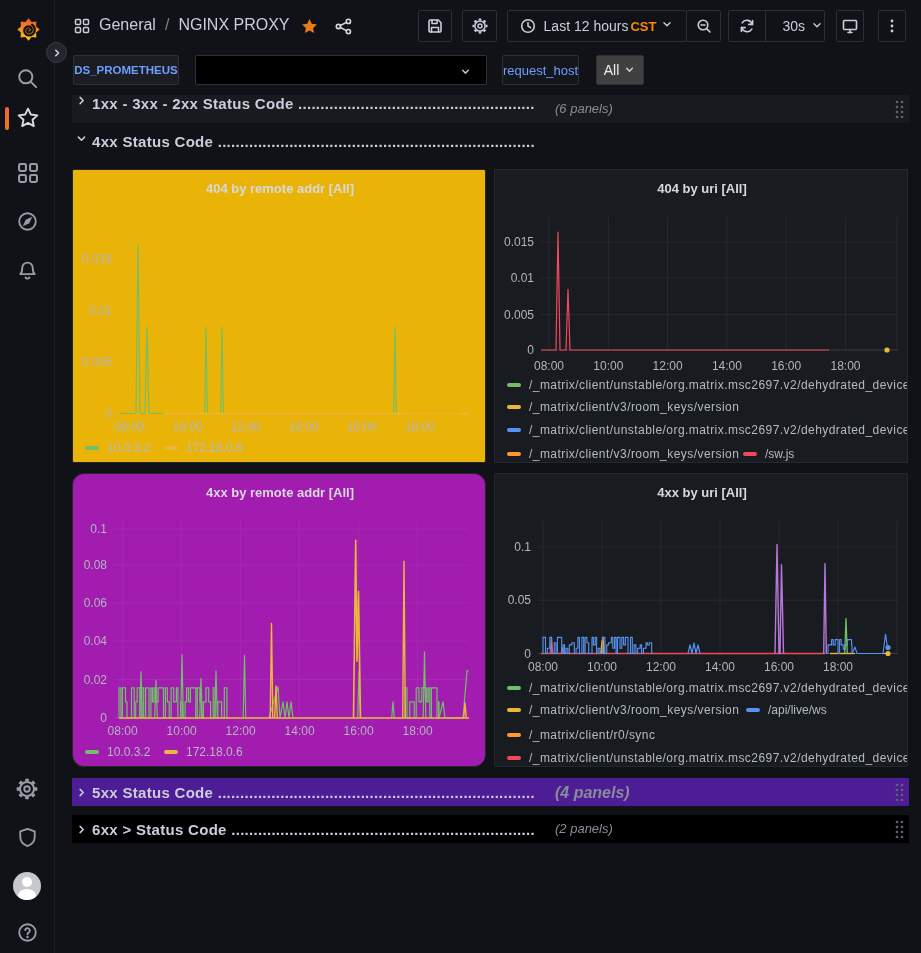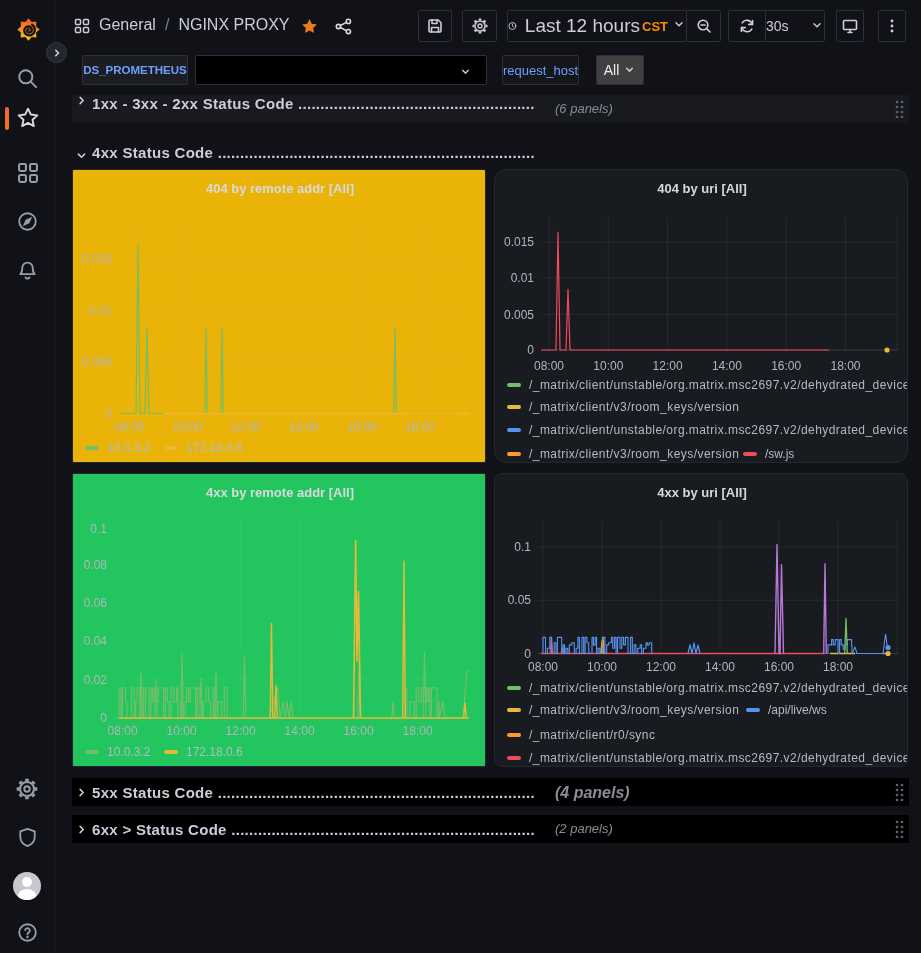--- a/index.html
+++ b/index.html
@@ -84,60 +84,60 @@
       <circle cx="8" cy="8" r="5.1" stroke-width="1.5"></circle>
       <circle cx="8" cy="8" r="2" stroke-width="1.4"></circle>
       <path d="M13.60 8.00L15.50 8.00M11.96 11.96L13.30 13.30M8.00 13.60L8.00 15.50M4.04 11.96L2.70 13.30M2.40 8.00L0.50 8.00M4.04 4.04L2.70 2.70M8.00 2.40L8.00 0.50M11.96 4.04L13.30 2.70" stroke-width="2.6" stroke-linecap="butt"></path>
     </svg>
   </div>
 <div class="btn" style="left:507px;top:10px;width:180px">
     <svg width="16" height="16" viewBox="0 0 16 16" fill="none" stroke="#ccccdc" stroke-width="1.6" stroke-linecap="round" stroke-linejoin="round">
       <circle cx="8" cy="8" r="6.3"></circle>
       <path d="M8 4.5V8l2.5 1.7"></path>
     </svg>
-    <span style="font-size:19px;color:#ccccdc;margin-left:8px;white-space:nowrap">Last 12 hours</span>
+    <span style="font-size:14px;color:#ccccdc;margin-left:8px;white-space:nowrap">Last 12 hours</span>
     <span style="font-size:13px;color:#ff8904;font-weight:700;margin-left:2px">CST</span>
     <span style="margin-left:4px"><svg width="14" height="14" viewBox="0 0 16 16" fill="none" stroke="#ccccdc" stroke-width="1.6" stroke-linecap="round" stroke-linejoin="round">
         <path d="M4.5 6.5L8 10l3.5-3.5"></path>
       </svg></span>
   </div>
 <div class="btn" style="left:686px;top:10px;width:35px">
     <svg width="16" height="16" viewBox="0 0 16 16" fill="none" stroke="#ccccdc" stroke-width="1.6" stroke-linecap="round" stroke-linejoin="round">
       <circle cx="7" cy="7" r="4.8"></circle>
       <path d="M10.6 10.6L14 14M5 7h4"></path>
     </svg>
   </div>
 <div class="btn" style="left:728px;top:10px;width:97px;padding:0">
     <div style="width:37px;height:100%;display:flex;align-items:center;justify-content:center;border-right:1px solid #2d2f36">
       <svg width="16" height="16" viewBox="0 0 16 16" fill="none" stroke="#ccccdc" stroke-width="1.6" stroke-linecap="round" stroke-linejoin="round">
         <path d="M13.2 6.4A5.5 5.5 0 0 0 3.2 4.9M2.8 9.6a5.5 5.5 0 0 0 10 1.5"></path>
         <path d="M13.6 2.6v3.8h-3.8M2.4 13.4V9.6h3.8" fill="none"></path>
       </svg>
     </div>
-    <div style="flex:1;display:flex;align-items:center;justify-content:space-between">
+    <div style="flex:1;display:flex;align-items:center;justify-content:flex-end">
       <span style="font-size:14px;color:#ccccdc">30s</span>
       <span style="margin-left:5px;margin-top:2px"><svg width="14" height="14" viewBox="0 0 16 16" fill="none" stroke="#ccccdc" stroke-width="1.6" stroke-linecap="round" stroke-linejoin="round">
           <path d="M4.5 6.5L8 10l3.5-3.5"></path>
         </svg></span>
     </div>
   </div>
 <div class="btn" style="left:836px;top:10px;width:28px">
     <svg width="16" height="16" viewBox="0 0 16 16" fill="none" stroke="#ccccdc" stroke-width="1.6" stroke-linecap="round" stroke-linejoin="round">
       <rect x="1.5" y="2.5" width="13" height="9" rx="1"></rect>
       <path d="M6 14.5h4M8 11.5v3"></path>
     </svg>
   </div>
 <div class="btn" style="left:878px;top:10px;width:28px">
     <svg width="16" height="16" viewBox="0 0 16 16" fill="none" stroke="#ccccdc" stroke-width="1.6" stroke-linecap="round" stroke-linejoin="round">
       <circle cx="8" cy="3" r="1.4" fill="#ccccdc" stroke="none"></circle>
       <circle cx="8" cy="8" r="1.4" fill="#ccccdc" stroke="none"></circle>
       <circle cx="8" cy="13" r="1.4" fill="#ccccdc" stroke="none"></circle>
     </svg>
   </div>
-<div class="chip" style="left:82px;width:106px;background:#1b1d23;border:1px solid #2e3038">
+<div class="chip" style="left:73px;width:106px;background:#1b1d23;border:1px solid #2e3038">
     <span style="font-size:11.5px;font-weight:700;color:#6e9fff">DS_PROMETHEUS</span>
   </div>
 <div class="chip" style="left:195px;width:292px;background:#000;border:1px solid #2e3036">
     <svg style="position:absolute;right:14px;top:9px" width="13" height="13" viewBox="0 0 16 16" fill="none" stroke="#bfc2cc" stroke-width="1.8" stroke-linecap="round" stroke-linejoin="round">
       <path d="M4.5 6.5L8 10l3.5-3.5"></path>
     </svg>
   </div>
 <div class="chip" style="left:502px;width:77px;background:#15161c;border:1px solid #2e3036">
     <span style="font-size:13px;color:#6e9fff">request_host</span>
   </div>
@@ -157,21 +157,21 @@
       <circle cx="2" cy="2" r="1.3" fill="#62646d"></circle>
       <circle cx="7" cy="2" r="1.3" fill="#62646d"></circle>
       <circle cx="2" cy="7" r="1.3" fill="#62646d"></circle>
       <circle cx="7" cy="7" r="1.3" fill="#62646d"></circle>
       <circle cx="2" cy="12" r="1.3" fill="#62646d"></circle>
       <circle cx="7" cy="12" r="1.3" fill="#62646d"></circle>
       <circle cx="2" cy="17" r="1.3" fill="#62646d"></circle>
       <circle cx="7" cy="17" r="1.3" fill="#62646d"></circle>
     </svg>
   </div>
-<div style="position:absolute;left:72px;top:133px;width:837px;height:28px;display:flex;align-items:flex-end;padding-left:4px;box-sizing:border-box">
+<div style="position:absolute;left:72px;top:133px;width:837px;height:28px;display:flex;align-items:flex-start;padding-left:4px;box-sizing:border-box">
     <svg width="11" height="11" viewBox="0 0 16 16" fill="none" stroke="#ccccdc" stroke-width="2.2" stroke-linecap="round" stroke-linejoin="round" style="margin:0 5px 0 0;flex:none">
       <path d="M3.5 6L8 10.5L12.5 6"></path>
     </svg>
     <span style="font-size:15px;font-weight:700;color:#ccccdc;white-space:nowrap;overflow:hidden;letter-spacing:0.3px">4xx Status Code .......................................................................</span>
   </div>
 <div style="position:absolute;left:72px;top:169px;width:414px;height:294px;background:#eab308;border:1px solid #25272e;border-radius:2px;box-sizing:border-box;overflow:hidden">
     <svg width="414" height="294" viewBox="0 0 414 294" style="position:absolute;left:0;top:0" font-family="Liberation Sans, sans-serif">
       <text x="207.0" y="23" font-size="13" fill="#d8d9df" text-anchor="middle" font-weight="700">404 by remote addr [All]</text>
       <line x1="46" y1="89" x2="396" y2="89" stroke="rgba(204,204,220,0.08)" stroke-width="1"></line>
       <line x1="46" y1="140.5" x2="396" y2="140.5" stroke="rgba(204,204,220,0.08)" stroke-width="1"></line>
@@ -199,21 +199,21 @@
       <path d="M147.7 243.5 L149.0 157.0 L150.3 243.5" stroke="#73BF69" stroke-width="1.2" fill="none" stroke-linejoin="round" stroke-linecap="butt"></path>
       <path d="M320.7 243.5 L322.0 157.0 L323.3 243.5" stroke="#73BF69" stroke-width="1.2" fill="none" stroke-linejoin="round" stroke-linecap="butt"></path>
       <path d="M91.0 243.5 L335.0 243.5" stroke="#EAB839" stroke-width="1.4" fill="none" stroke-linejoin="round" stroke-linecap="butt"></path>
       <path d="M388.0 243.5 L395.0 243.5" stroke="#EAB839" stroke-width="2.2" fill="none" stroke-linejoin="round" stroke-linecap="butt"></path>
       <rect x="12" y="276" width="14" height="4" rx="2" fill="#73BF69"></rect>
       <text x="34" y="282" font-size="12" fill="#b4bac4" text-anchor="start" font-weight="400">10.0.3.2</text>
       <rect x="91" y="276" width="14" height="4" rx="2" fill="#EAB839"></rect>
       <text x="113" y="282" font-size="12" fill="#b4bac4" text-anchor="start" font-weight="400">172.18.0.6</text>
     </svg>
   </div>
-<div style="position:absolute;left:494px;top:169px;width:414px;height:294px;background:#181b1f;border:1px solid #25272e;border-radius:12px;box-sizing:border-box;overflow:hidden">
+<div style="position:absolute;left:494px;top:169px;width:414px;height:294px;background:#181b1f;border:1px solid #25272e;border-radius:0;box-sizing:border-box;overflow:hidden">
     <svg width="414" height="294" viewBox="0 0 414 294" style="position:absolute;left:0;top:0" font-family="Liberation Sans, sans-serif">
       <text x="207.0" y="23" font-size="13" fill="#d8d9df" text-anchor="middle" font-weight="700">404 by uri [All]</text>
       <line x1="46" y1="72" x2="403" y2="72" stroke="rgba(204,204,220,0.08)" stroke-width="1"></line>
       <line x1="46" y1="108" x2="403" y2="108" stroke="rgba(204,204,220,0.08)" stroke-width="1"></line>
       <line x1="46" y1="144.5" x2="403" y2="144.5" stroke="rgba(204,204,220,0.08)" stroke-width="1"></line>
       <line x1="46" y1="180" x2="403" y2="180" stroke="rgba(204,204,220,0.08)" stroke-width="1"></line>
       <line x1="54.0" y1="47" x2="54.0" y2="180.0" stroke="rgba(204,204,220,0.08)" stroke-width="1"></line>
       <line x1="113.3" y1="47" x2="113.3" y2="180.0" stroke="rgba(204,204,220,0.08)" stroke-width="1"></line>
       <line x1="172.6" y1="47" x2="172.6" y2="180.0" stroke="rgba(204,204,220,0.08)" stroke-width="1"></line>
       <line x1="231.89999999999998" y1="47" x2="231.89999999999998" y2="180.0" stroke="rgba(204,204,220,0.08)" stroke-width="1"></line>
@@ -238,21 +238,21 @@
       <rect x="12" y="235" width="14" height="4" rx="2" fill="#EAB839"></rect>
       <text x="34" y="241" font-size="12" fill="#b4bac4" text-anchor="start" font-weight="400" letter-spacing="0.45">/_matrix/client/v3/room_keys/version</text>
       <rect x="12" y="258" width="14" height="4" rx="2" fill="#5794F2"></rect>
       <text x="34" y="264" font-size="12" fill="#b4bac4" text-anchor="start" font-weight="400" letter-spacing="0.45">/_matrix/client/unstable/org.matrix.msc2697.v2/dehydrated_device</text>
       <rect x="12" y="282" width="14" height="4" rx="2" fill="#FF9830"></rect>
       <text x="34" y="288" font-size="12" fill="#b4bac4" text-anchor="start" font-weight="400" letter-spacing="0.45">/_matrix/client/v3/room_keys/version</text>
       <rect x="248" y="282" width="14" height="4" rx="2" fill="#F2495C"></rect>
       <text x="270" y="288" font-size="12" fill="#b4bac4" text-anchor="start" font-weight="400">/sw.js</text>
     </svg>
   </div>
-<div style="position:absolute;left:72px;top:473px;width:414px;height:294px;background:#22c55e;border:1px solid #25272e;border-radius:2px;box-sizing:border-box;overflow:hidden">
+<div style="position:absolute;left:72px;top:473px;width:414px;height:294px;background:#a21caf;border:1px solid #25272e;border-radius:12px;box-sizing:border-box;overflow:hidden">
     <svg width="414" height="294" viewBox="0 0 414 294" style="position:absolute;left:0;top:0" font-family="Liberation Sans, sans-serif">
       <text x="207.0" y="23" font-size="13" fill="#d8d9df" text-anchor="middle" font-weight="700">4xx by remote addr [All]</text>
       <line x1="41" y1="55" x2="396" y2="55" stroke="rgba(204,204,220,0.08)" stroke-width="1"></line>
       <line x1="41" y1="91" x2="396" y2="91" stroke="rgba(204,204,220,0.08)" stroke-width="1"></line>
       <line x1="41" y1="129" x2="396" y2="129" stroke="rgba(204,204,220,0.08)" stroke-width="1"></line>
       <line x1="41" y1="167" x2="396" y2="167" stroke="rgba(204,204,220,0.08)" stroke-width="1"></line>
       <line x1="41" y1="205.5" x2="396" y2="205.5" stroke="rgba(204,204,220,0.08)" stroke-width="1"></line>
       <line x1="41" y1="244" x2="396" y2="244" stroke="rgba(204,204,220,0.08)" stroke-width="1"></line>
       <line x1="49.6" y1="45" x2="49.6" y2="244.0" stroke="rgba(204,204,220,0.08)" stroke-width="1"></line>
       <line x1="108.6" y1="45" x2="108.6" y2="244.0" stroke="rgba(204,204,220,0.08)" stroke-width="1"></line>
@@ -291,21 +291,21 @@
       <path d="M201.7 244.0 L203.0 211.9 L204.3 244.0" stroke="#EAB839" stroke-width="1.4" fill="none" stroke-linejoin="round" stroke-linecap="butt"></path>
       <path d="M329.7 244.0 L331.0 87.1 L332.3 244.0" stroke="#EAB839" stroke-width="1.4" fill="none" stroke-linejoin="round" stroke-linecap="butt"></path>
       <path d="M390.7 244.0 L392.0 228.9 L393.3 244.0" stroke="#EAB839" stroke-width="1.4" fill="none" stroke-linejoin="round" stroke-linecap="butt"></path>
       <path d="M280.5 244.0 L282.7 66.3 L284.0 187.3 L285.5 117.4 L287.5 244.0" stroke="#EAB839" stroke-width="1.6" fill="none" stroke-linejoin="round" stroke-linecap="butt"></path>
       <rect x="12" y="276" width="14" height="4" rx="2" fill="#73BF69"></rect>
       <text x="34" y="282" font-size="12" fill="#b4bac4" text-anchor="start" font-weight="400">10.0.3.2</text>
       <rect x="91" y="276" width="14" height="4" rx="2" fill="#EAB839"></rect>
       <text x="113" y="282" font-size="12" fill="#b4bac4" text-anchor="start" font-weight="400">172.18.0.6</text>
     </svg>
   </div>
-<div style="position:absolute;left:494px;top:473px;width:414px;height:294px;background:#181b1f;border:1px solid #25272e;border-radius:8px;box-sizing:border-box;overflow:hidden">
+<div style="position:absolute;left:494px;top:473px;width:414px;height:294px;background:#181b1f;border:1px solid #25272e;border-radius:2px;box-sizing:border-box;overflow:hidden">
     <svg width="414" height="294" viewBox="0 0 414 294" style="position:absolute;left:0;top:0" font-family="Liberation Sans, sans-serif">
       <text x="207.0" y="23" font-size="13" fill="#d8d9df" text-anchor="middle" font-weight="700">4xx by uri [All]</text>
       <line x1="43" y1="72.9" x2="403" y2="72.9" stroke="rgba(204,204,220,0.08)" stroke-width="1"></line>
       <line x1="43" y1="126.2" x2="403" y2="126.2" stroke="rgba(204,204,220,0.08)" stroke-width="1"></line>
       <line x1="43" y1="179.5" x2="403" y2="179.5" stroke="rgba(204,204,220,0.08)" stroke-width="1"></line>
       <line x1="48" y1="47" x2="48" y2="179.5" stroke="rgba(204,204,220,0.08)" stroke-width="1"></line>
       <line x1="107" y1="47" x2="107" y2="179.5" stroke="rgba(204,204,220,0.08)" stroke-width="1"></line>
       <line x1="166" y1="47" x2="166" y2="179.5" stroke="rgba(204,204,220,0.08)" stroke-width="1"></line>
       <line x1="225" y1="47" x2="225" y2="179.5" stroke="rgba(204,204,220,0.08)" stroke-width="1"></line>
       <line x1="284" y1="47" x2="284" y2="179.5" stroke="rgba(204,204,220,0.08)" stroke-width="1"></line>
@@ -342,21 +342,21 @@
       <rect x="12" y="234" width="14" height="4" rx="2" fill="#EAB839"></rect>
       <text x="34" y="240" font-size="12" fill="#b4bac4" text-anchor="start" font-weight="400" letter-spacing="0.45">/_matrix/client/v3/room_keys/version</text>
       <rect x="251" y="234" width="14" height="4" rx="2" fill="#5794F2"></rect>
       <text x="273" y="240" font-size="12" fill="#b4bac4" text-anchor="start" font-weight="400">/api/live/ws</text>
       <rect x="12" y="259" width="14" height="4" rx="2" fill="#FF9830"></rect>
       <text x="34" y="265" font-size="12" fill="#b4bac4" text-anchor="start" font-weight="400" letter-spacing="0.45">/_matrix/client/r0/sync</text>
       <rect x="12" y="282" width="14" height="4" rx="2" fill="#F2495C"></rect>
       <text x="34" y="288" font-size="12" fill="#b4bac4" text-anchor="start" font-weight="400" letter-spacing="0.45">/_matrix/client/unstable/org.matrix.msc2697.v2/dehydrated_device</text>
     </svg>
   </div>
-<div style="position:absolute;left:72px;top:778px;width:837px;height:28px;background:#000000;display:flex;align-items:center;padding-left:4px;box-sizing:border-box">
+<div style="position:absolute;left:72px;top:778px;width:837px;height:28px;background:#4c1d95;display:flex;align-items:center;padding-left:4px;box-sizing:border-box">
     <svg width="11" height="11" viewBox="0 0 16 16" fill="none" stroke="#ccccdc" stroke-width="2.2" stroke-linecap="round" stroke-linejoin="round" style="margin:0 5px 0 0;flex:none">
       <path d="M6 3.5L10.5 8L6 12.5"></path>
     </svg>
     <span style="font-size:15px;font-weight:700;color:#ccccdc;white-space:nowrap;overflow:hidden;letter-spacing:0.3px">5xx Status Code .......................................................................</span>
     <span style="position:absolute;left:483px;top:6px;font-style:italic;color:#878c96;font-weight:700;font-size:16px;white-space:nowrap">(4 panels)</span>
     <svg style="position:absolute;left:823px;top:5px" width="9" height="18" viewBox="0 0 9 18">
       <circle cx="2" cy="2" r="1.3" fill="#62646d"></circle>
       <circle cx="7" cy="2" r="1.3" fill="#62646d"></circle>
       <circle cx="2" cy="7" r="1.3" fill="#62646d"></circle>
       <circle cx="7" cy="7" r="1.3" fill="#62646d"></circle>

